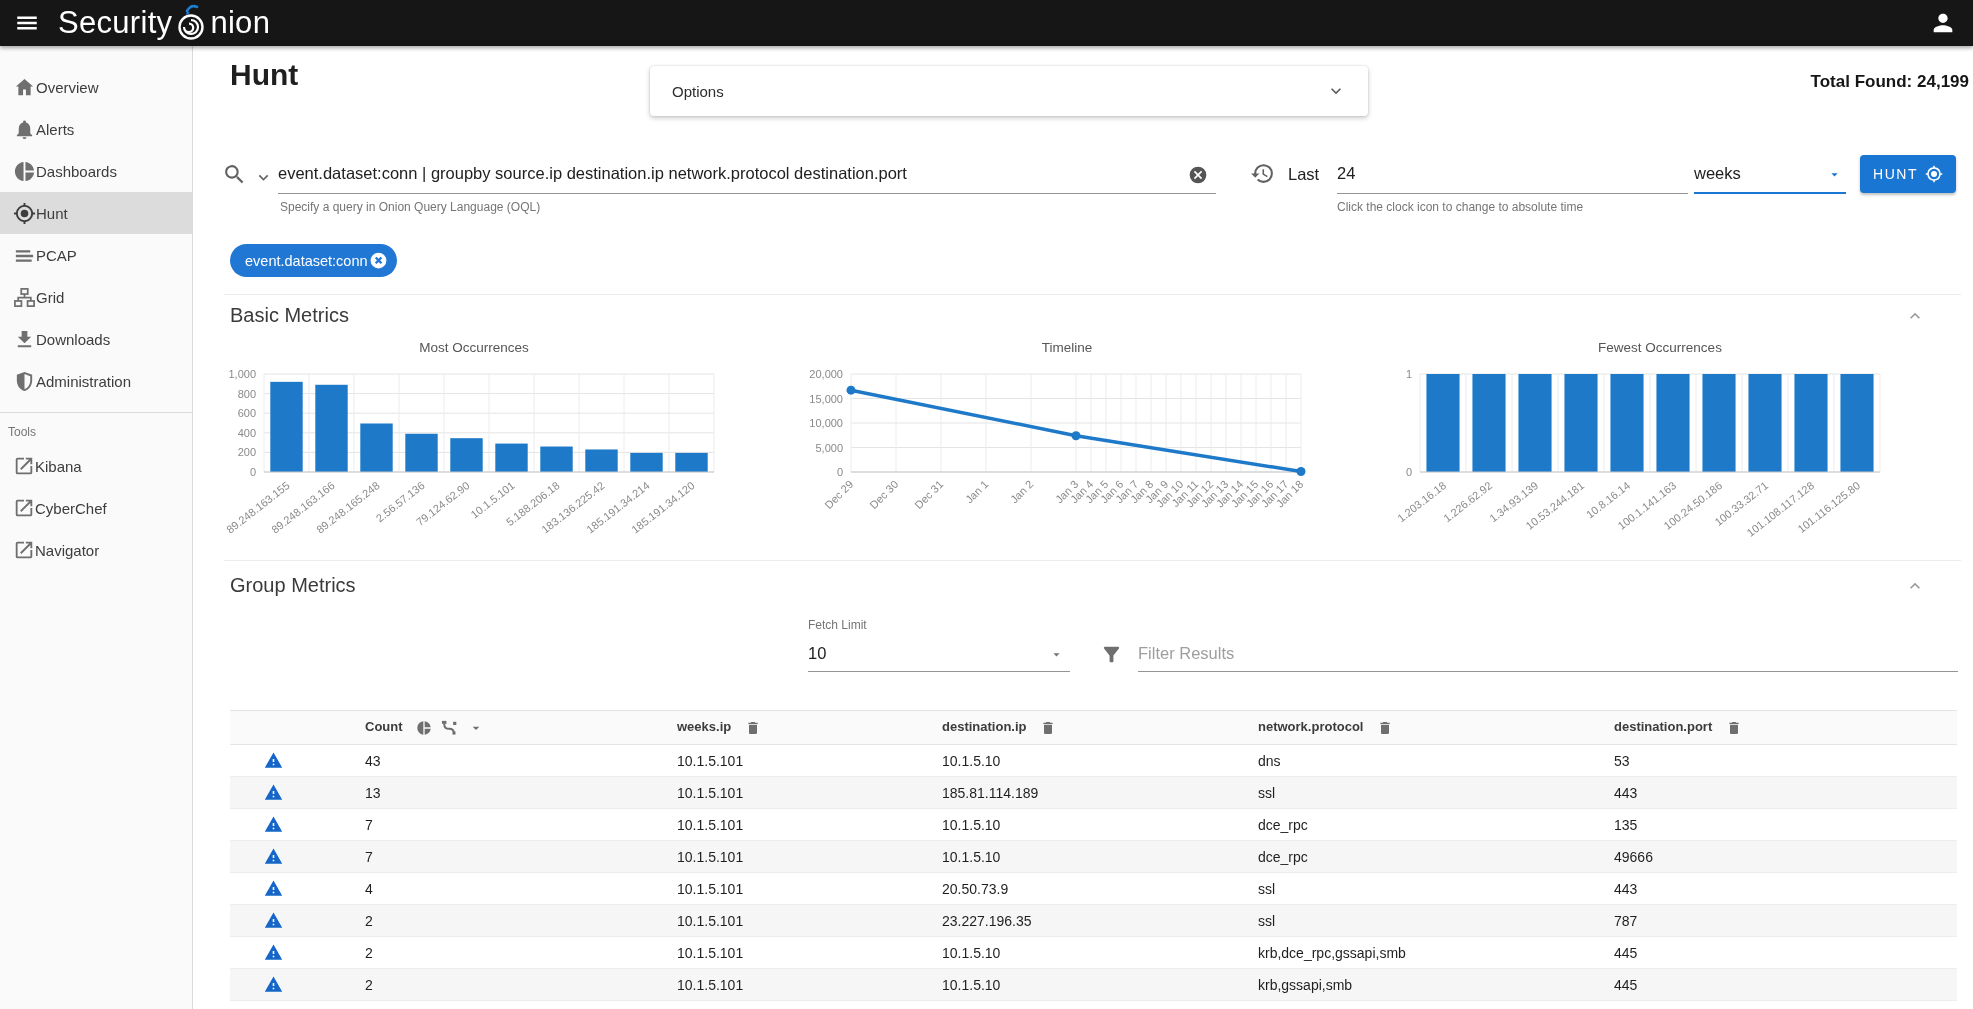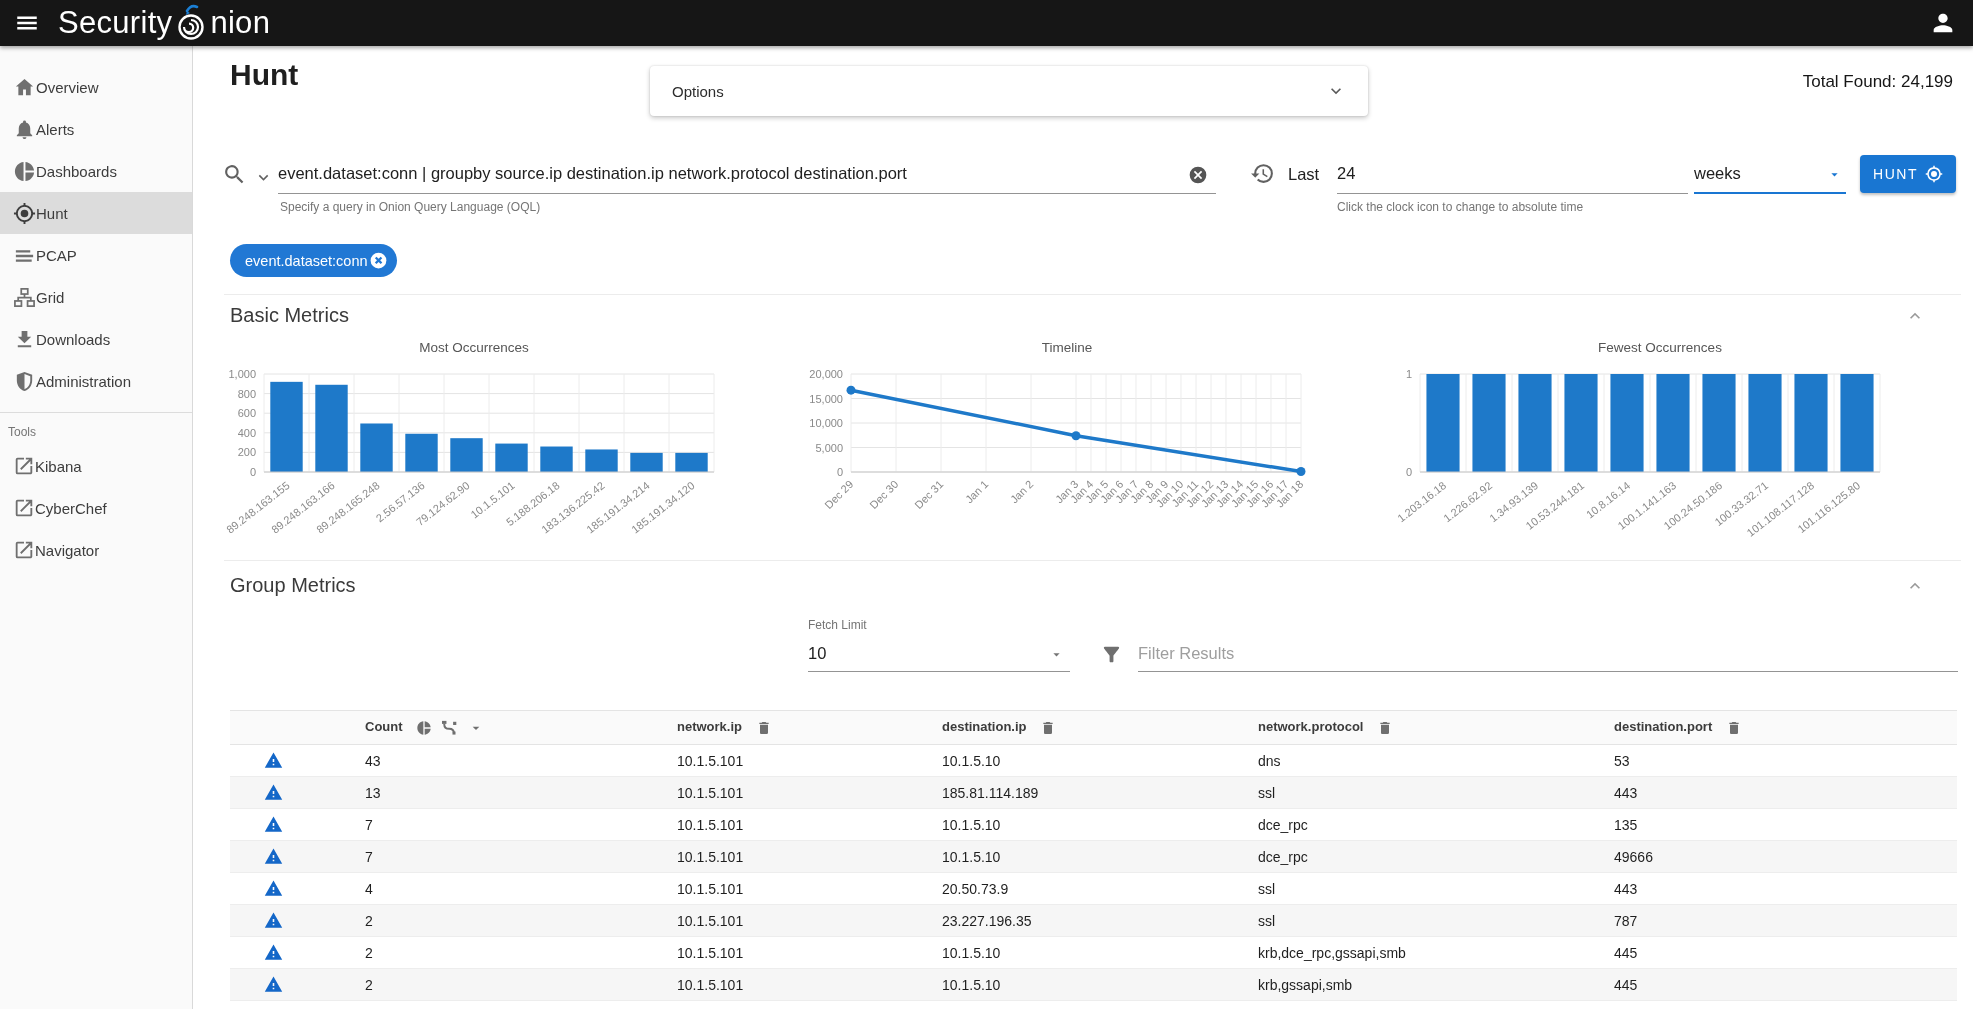--- a/index.html
+++ b/index.html
@@ -26,21 +26,21 @@
   .side-div { height:1px; background:#dcdcdc; margin-top:10px; }
   .side-caption { font-size:12px; color:#757575; padding:12px 0 6px 8px; }
 
   
   .main { position:absolute; left:194px; top:46px; right:0; bottom:0; background:#fff; }
   .page-title { position:absolute; left:36px; top:12px; font-size:30px; font-weight:700; color:#1f1f1f; }
   .options-card { position:absolute; left:456px; top:20px; width:718px; height:50px; background:#fff;
                   border-radius:4px; box-shadow:0 2px 5px rgba(0,0,0,.22),0 0 2px rgba(0,0,0,.14);
                   display:flex; align-items:center; justify-content:space-between; padding:0 22px;
                   font-size:15px; color:#2d2d2d; cursor:pointer; }
-  .total-found { position:absolute; right:20px; top:26px; font-size:17px; font-weight:400; color:#161616; }
+  .total-found { position:absolute; right:4px; top:26px; font-size:17px; font-weight:700; color:#161616; }
 
   
   .abs { position:absolute; }
   .field-underline { border:none; border-bottom:1px solid #949494; background:transparent; outline:none;
                      font-size:16.5px; color:#212121; font-family:inherit; }
   .query-input { left:84px; top:108px; width:938px; height:40px; padding-right:34px; }
   .clear-icon { left:994px; top:119px; cursor:pointer; }
   .helper { font-size:12px; color:#757575; }
   .query-helper { left:86px; top:154px; }
   .history-icon { left:1056px; top:115px; cursor:pointer; }
@@ -451,21 +451,21 @@
                   <path d="M3.5 4.4 q0 5.5 5.5 5.5 q5.5 0 5.5 5.2" fill="none" stroke="#6f6f6f" stroke-width="2.2"></path>
                   <rect x="12.8" y="13" width="3.4" height="3.4"></rect>
                 </g>
               </svg>
             <svg width="16" height="16" viewBox="0 0 24 24">
                 <path fill="#6f6f6f" d="M7 10l5 5 5-5z"></path>
               </svg>
           </span>
         </th>
         <th>
-          <span>network.ip</span>
+          <span>weeks.ip</span>
           <span class="hicons">
               <svg width="16" height="16" viewBox="0 0 24 24">
                 <path fill="#6f6f6f" d="M6 19c0 1.1.9 2 2 2h8a2 2 0 0 0 2-2V7H6v12zM19 4h-3.5l-1-1h-5l-1 1H5v2h14V4z"></path>
               </svg>
             </span>
         </th>
         <th>
           <span>destination.ip</span>
           <span class="hicons">
               <svg width="16" height="16" viewBox="0 0 24 24">

